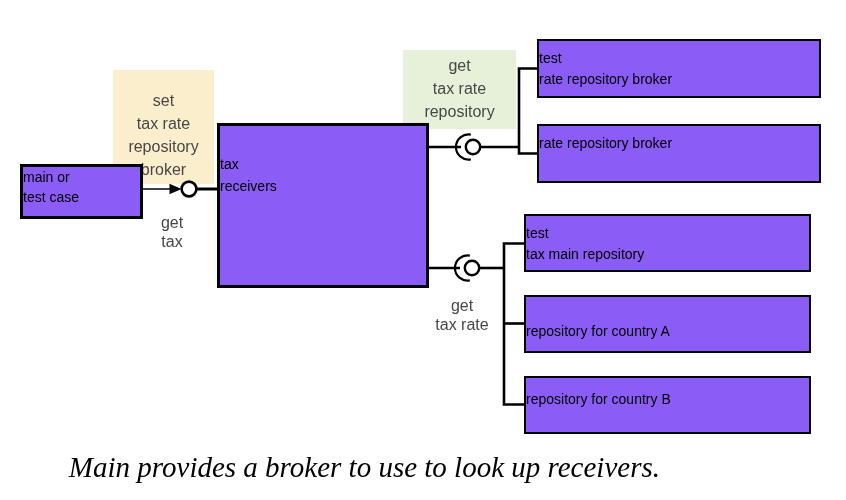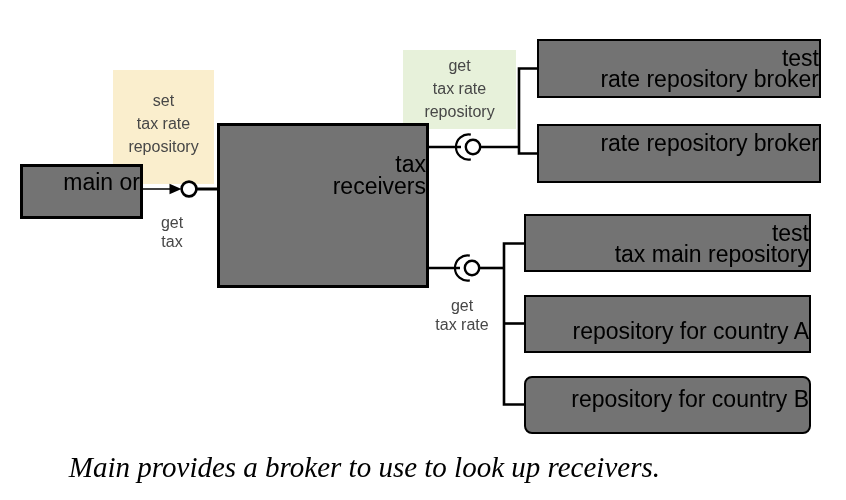--- a/index.html
+++ b/index.html
@@ -16,68 +16,70 @@
   .hl-get-rr{ left:403px; top:50px;  width:113px; height:75px; background:#e7f1da; padding-top:4px; }
   .lbl-gray {
     position:absolute; z-index:1; text-align:center;
     color:#474747; font-size:16px; line-height:19px;
   }
   .lbl-get-tax      { left:150px; top:213px; width:44px; }
   .lbl-get-tax-rate { left:425px; top:296px; width:74px; }
   
   .node {
     position:absolute; z-index:2; box-sizing:border-box;
-    background:#737373; border:2.5px solid #000;
-    text-align:right; font-size:23px; line-height:21px;
+    background:#8b5cf6; border:2.5px solid #000;
+    text-align:left; font-size:14px; line-height:21px;
   }
-  .node-main        { left:20px;  top:164px; width:123px; height:55px; border-width:3px; padding-top:5px; line-height:20px; }
+  .node-main        { left:20px;  top:164px; width:123px; height:55px; border-width:3px; line-height:20px; }
   .node-calc        { left:217px; top:123px; width:212px; height:165px; border-width:3px; padding-top:27px; line-height:22px; }
   .node-test-broker { left:537px; top:39px;  width:284px; height:59px; padding-top:7px; }
   .node-prod-broker { left:537px; top:124px; width:284px; height:59px; padding-top:7px; }
   .node-test-repo   { left:524px; top:214px; width:287px; height:58px; padding-top:7px; }
   .node-country-a   { left:524px; top:295px; width:287px; height:58px; padding-top:24px; }
-  .node-country-b   { left:524px; top:376px; width:287px; height:58px; padding-top:11px;border-radius:8px; }
+  .node-country-b   { left:524px; top:376px; width:287px; height:58px; padding-top:11px; }
   
   svg.wires { position:absolute; left:0; top:0; z-index:3; pointer-events:none; }
   
   .caption {
     position:absolute; left:60px; top:451px; width:600px; z-index:1;
     text-align:right; font-family:"Liberation Serif", serif;
     font-style:italic; font-size:29px; color:#000;
   }
 </style>
 </head>
 <body>
 
 <div class="canvas">
 
   <div class="hl hl-set">
     <div>set</div>
     <div>tax rate</div>
     <div>repository</div>
+    <div>broker</div>
   </div>
 
   <div class="hl hl-get-rr">
     <div>get</div>
     <div>tax rate</div>
     <div>repository</div>
   </div>
 
   <div class="lbl-gray lbl-get-tax">
     <div>get</div>
     <div>tax</div>
   </div>
 
   <div class="lbl-gray lbl-get-tax-rate">
     <div>get</div>
     <div>tax rate</div>
   </div>
 
   <div class="node node-main">
     <div>main or</div>
+    <div>test case</div>
   </div>
 
   <div class="node node-calc">
     <div>tax</div>
     <div>receivers</div>
   </div>
 
   <div class="node node-test-broker">
     <div>test</div>
     <div>rate repository broker</div>

